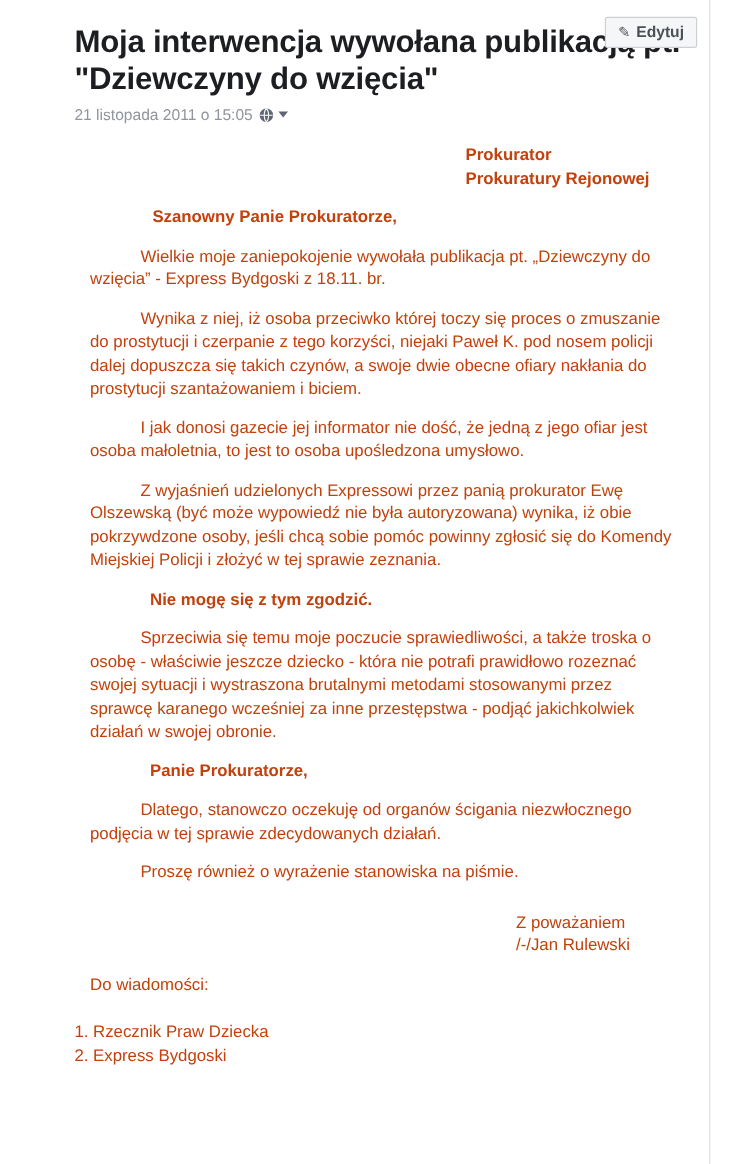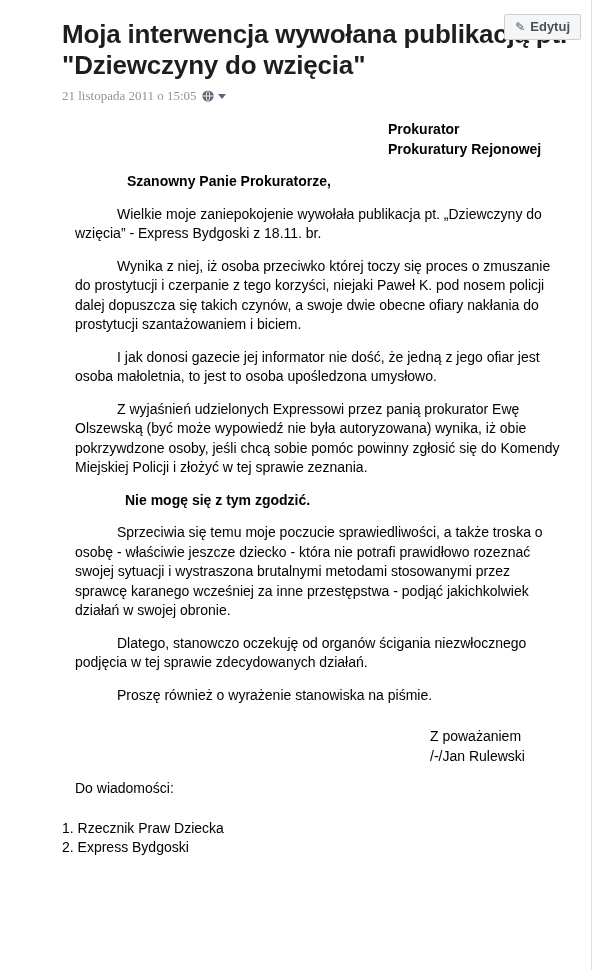--- a/index.html
+++ b/index.html
@@ -50,38 +50,37 @@
     cursor: pointer;
   }
   .edit-button .pencil { font-size: 12px; line-height: 12px; color: #4b4f56; }
   .meta {
     margin-top: 7px;
     display: flex;
     align-items: center;
     gap: 5px;
     font-size: 13px;
     color: #90949c;
-    font-family: Liberation Serif, serif;
   }
   .privacy-control { display: inline-flex; align-items: center; gap: 4px; cursor: pointer; }
   .globe { display: inline-block; width: 12px; height: 12px; }
   .caret-down {
     display: inline-block;
     width: 0; height: 0;
     border-left: 4px solid transparent;
     border-right: 4px solid transparent;
     border-top: 5px solid #5f6673;
   }
 
   
   .letter {
     padding: 16px 14px 0 14px;
     font-size: 14px;
     line-height: 19.5px;
-    color: #000000;
+    color: #c2410c;
   }
   .letter p { margin: 13px; }
   .recipient { margin-left: 326px; font-weight: bold; }
   .salutation { font-weight: bold; padding-left: 52px; margin-top: 24px; }
   .body-p { text-indent: 42px; }
   .mt24 { margin-top: 24px; }
   .mt22 { margin-top: 22px; }
   .mt20 { margin-top: 20px; }
   .bold-heading { font-weight: bold; padding-left: 50px; }
   .signature { margin-left: 368px; margin-top: 22px; }
@@ -126,20 +125,21 @@
 
     <p class="body-p mt24">Wielkie moje zaniepokojenie wywołała publikacja pt. „Dziewczyny do wzięcia”  - Express Bydgoski z 18.11. br.</p>
     <p class="body-p">Wynika z niej, iż osoba przeciwko której toczy się proces o zmuszanie do prostytucji i czerpanie z tego korzyści, niejaki Paweł K. pod nosem policji dalej dopuszcza się takich czynów, a swoje dwie obecne ofiary nakłania do prostytucji szantażowaniem i biciem.</p>
     <p class="body-p">I jak donosi gazecie jej informator nie dość, że jedną z jego ofiar jest osoba małoletnia, to jest to osoba upośledzona umysłowo.</p>
     <p class="body-p">Z wyjaśnień udzielonych Expressowi przez panią prokurator Ewę Olszewską (być może wypowiedź nie była autoryzowana) wynika, iż obie pokrzywdzone osoby, jeśli chcą sobie pomóc powinny zgłosić się do Komendy Miejskiej Policji i złożyć w tej sprawie zeznania.</p>
 
     <p class="bold-heading mt24">Nie mogę się z tym zgodzić.</p>
 
     <p class="body-p mt24">Sprzeciwia się temu moje poczucie sprawiedliwości, a także troska o osobę - właściwie jeszcze dziecko - która nie potrafi prawidłowo rozeznać swojej sytuacji i wystraszona brutalnymi metodami stosowanymi przez sprawcę karanego wcześniej za inne przestępstwa  - podjąć jakichkolwiek działań w swojej obronie.</p>
 
+    <p class="bold-heading mt22">Panie Prokuratorze,</p>
 
     <p class="body-p">Dlatego, stanowczo oczekuję od organów ścigania niezwłocznego podjęcia w tej sprawie zdecydowanych działań.</p>
     <p class="body-p">Proszę również o wyrażenie stanowiska na piśmie.</p>
 
     <div class="signature">
       <div>Z poważaniem</div>
       <div>/-/Jan Rulewski</div>
     </div>
 
     <p>Do wiadomości:</p>

